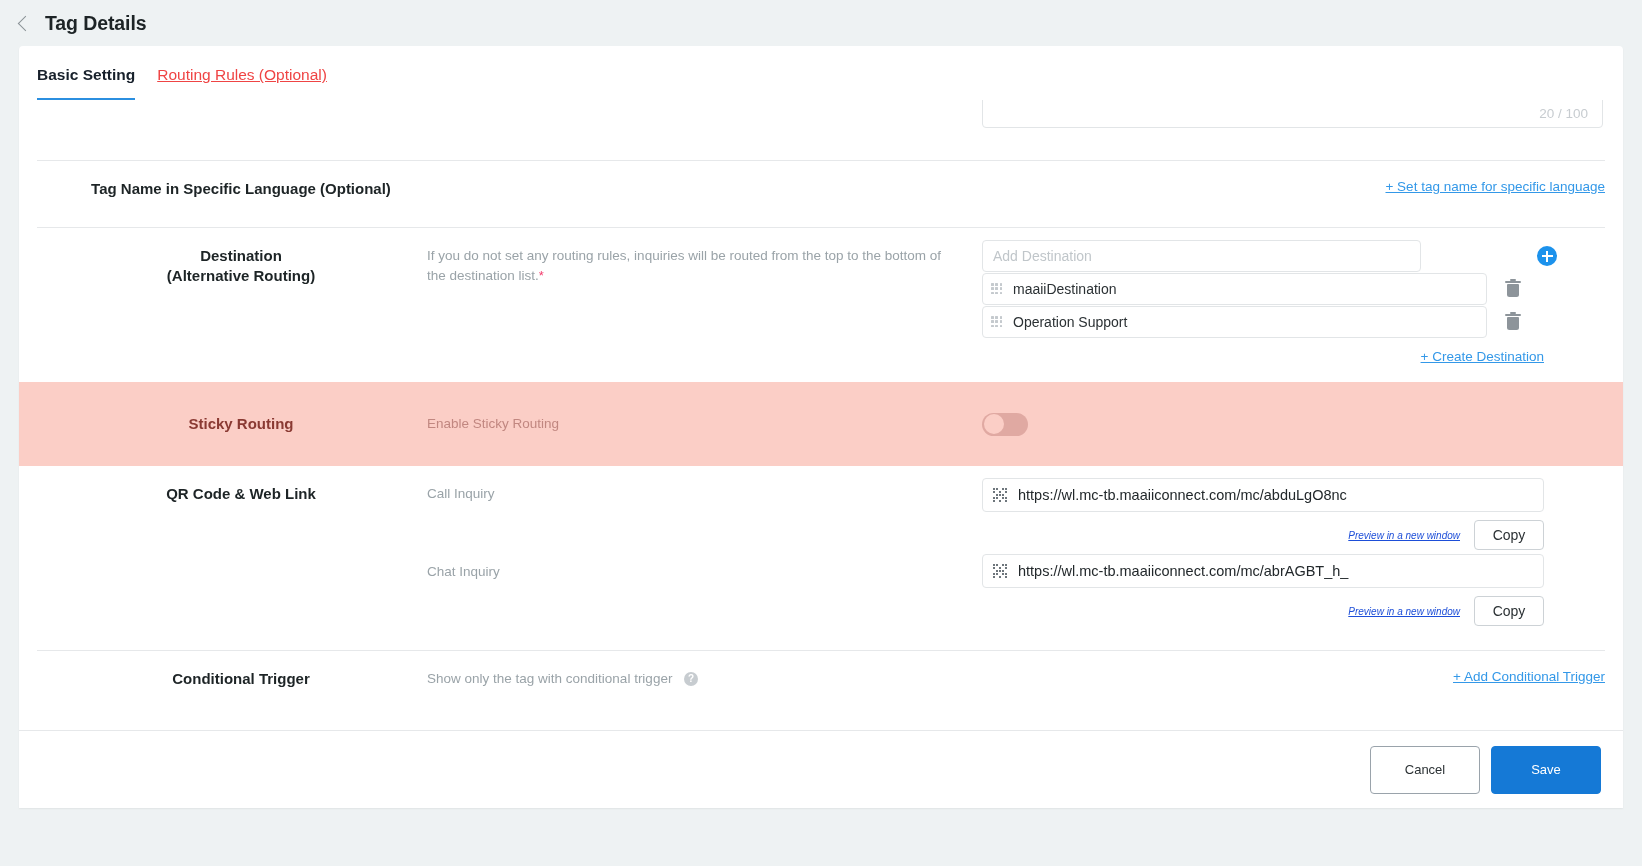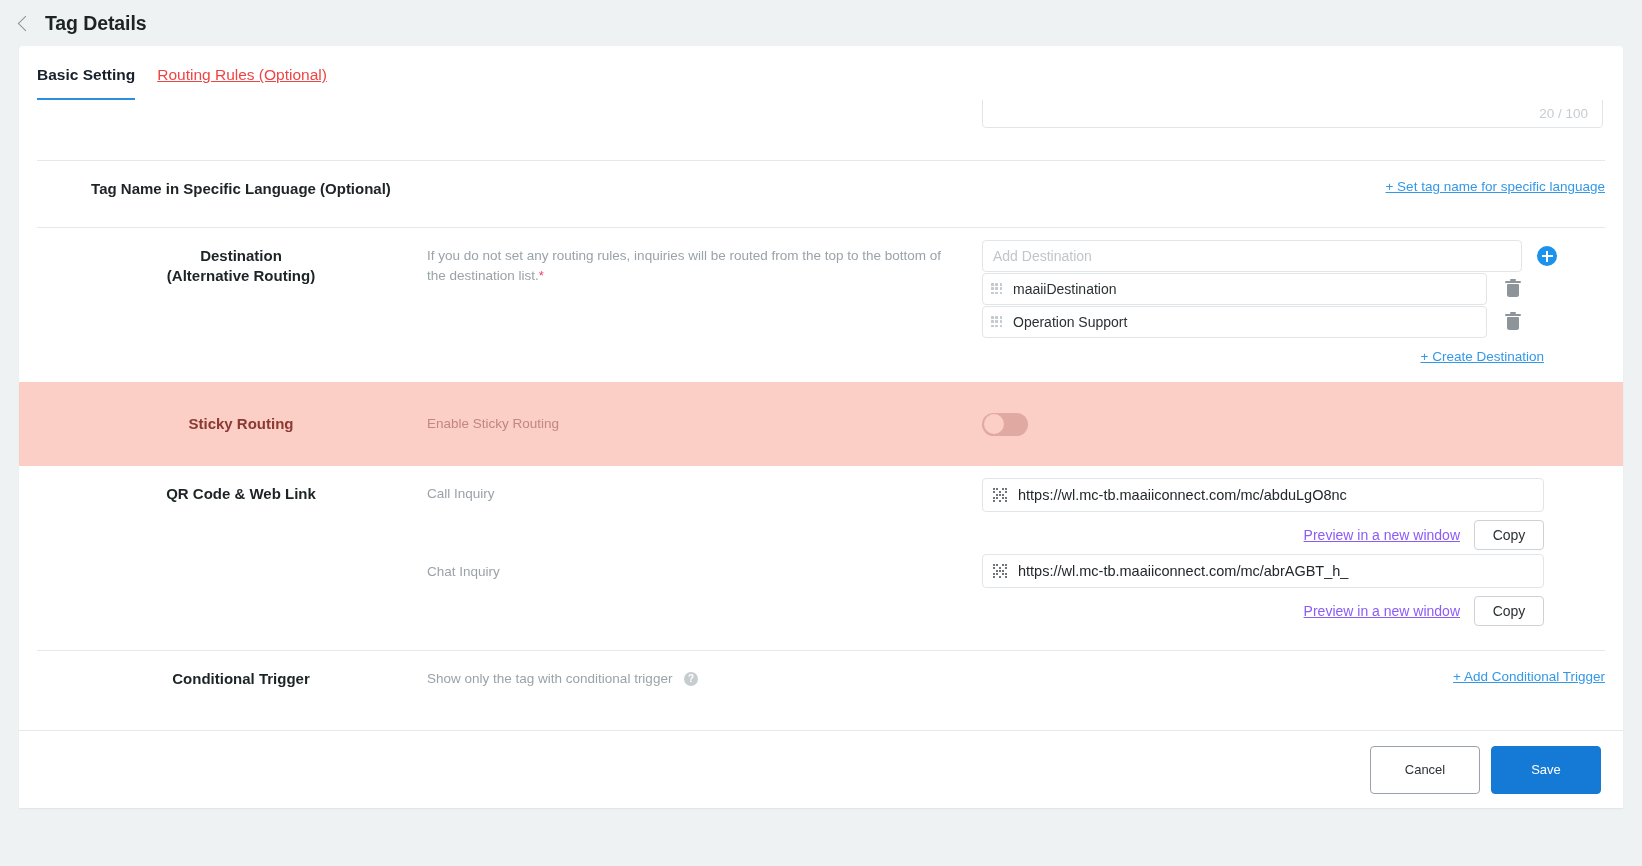--- a/index.html
+++ b/index.html
@@ -149,21 +149,21 @@
     color: #c7ccd0;
   }
 
   
   .dest-field {
     position: relative;
     width: 100%;
     max-width: 540px;
   }
   .inp {
-    width: 540px;
+    width: 439px;
     height: 32px;
     border: 1px solid #e2e5e7;
     border-radius: 4px;
     background: #fff;
     display: flex;
     align-items: center;
     padding: 0 10px;
     font-size: 14px;
     color: #2b3134;
   }
@@ -286,25 +286,26 @@
 
   .actions-row {
     display: flex;
     align-items: center;
     justify-content: flex-end;
     gap: 14px;
     width: 562px;
     margin-top: 8px;
   }
   .preview-link {
-    color: #8b5cf6;
-    font-size: 14px;
+    color: #1d4ed8;
+    font-size: 10px;
     text-decoration: underline;
     cursor: pointer;
     white-space: nowrap;
+    font-style: italic;
   }
   .copy-btn {
     width: 70px; height: 30px;
     border: 1px solid #cdd2d6;
     border-radius: 4px;
     background: #fff;
     font-size: 14px;
     color: #2b3134;
     cursor: pointer;
     font-family: "Liberation Sans", sans-serif;

